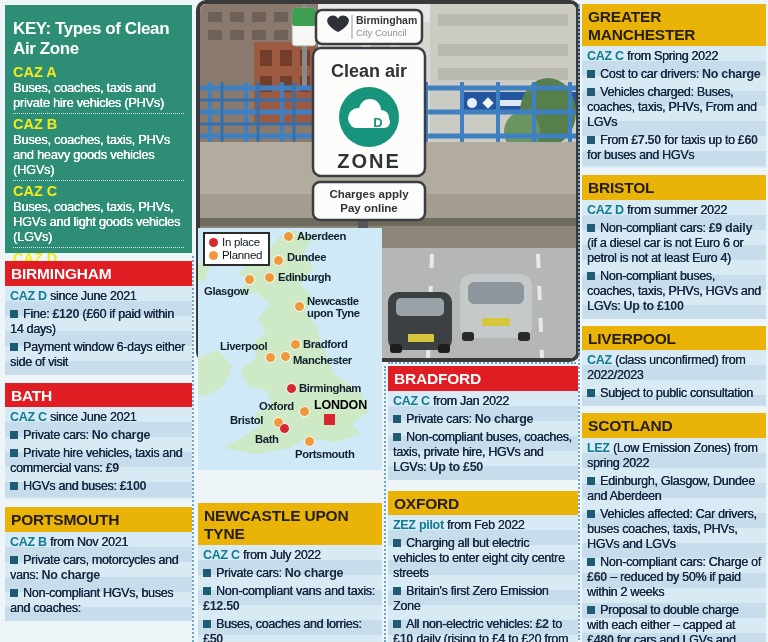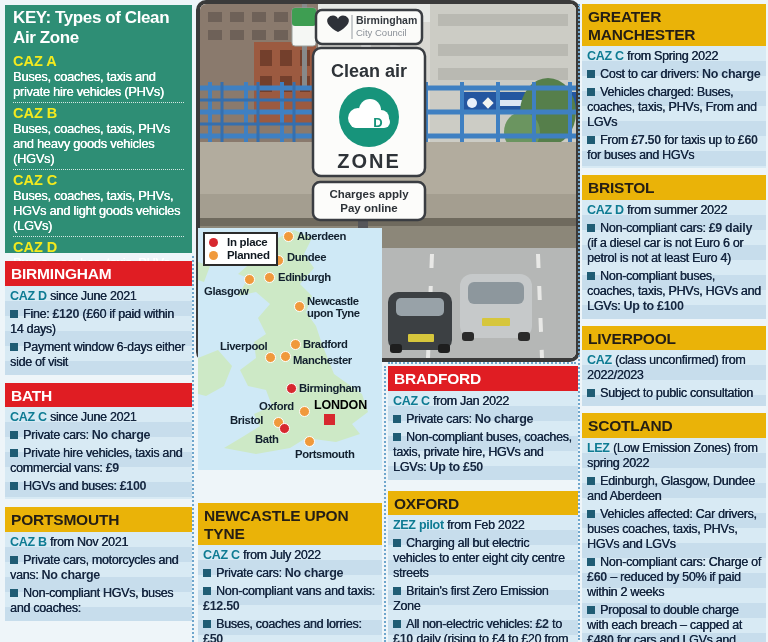--- a/index.html
+++ b/index.html
@@ -7,21 +7,21 @@
         font-family:"Liberation Sans",sans-serif;-webkit-font-smoothing:antialiased}
 
   
   .col{position:absolute;display:flex;flex-direction:column;z-index:4}
   #col-left{left:5px;top:5px;width:187px;gap:8px}
   #col-mid{left:198px;top:503px;width:184px;gap:8px;z-index:6}
   #col-brad{left:388px;top:366px;width:190px;gap:11px}
   #col-right{left:582px;top:4px;width:184px;gap:7px}
 
   
-  .key-panel{background:#2e8e75;color:#fff;padding:3px 8px 4px;height:248px;box-sizing:border-box}
+  .key-panel{background:#2e8e75;color:#fff;padding:14px 8px 4px;height:248px;box-sizing:border-box}
   .key-title{margin:0 0 3px;font-size:17px;font-weight:700;letter-spacing:-.4px}
   .key-item{padding:2px 0 3px}
   .key-item + .key-item{border-top:1px dotted rgba(255,255,255,.8)}
   .key-label{display:block;color:#f3ea1e;font-weight:700;font-size:14.5px;line-height:16px}
   .key-desc{font-size:12.8px;line-height:15px;font-weight:400;letter-spacing:-.25px;
             text-shadow:.35px 0 0 currentColor}
 
   
   .panel-header{margin:0;font-size:15.5px;font-weight:700;padding:4px 6px 3px;line-height:17.5px;letter-spacing:-.2px}
   .panel--red .panel-header{background:#e01d23;color:#fff}
@@ -42,21 +42,21 @@
   .photo text{font-family:"Liberation Sans",sans-serif}
 
   
   .map-panel{position:absolute;left:198px;top:228px;width:184px;z-index:5}
   .map-title{background:#2e8e75;color:#f2ee12;font-weight:700;font-size:16.5px;
              text-align:center;padding:5px 0 4px;letter-spacing:.5px;margin:0}
   .map-body{position:relative;width:184px;height:242px;background:#cfe9f6;overflow:hidden}
   .map-body > svg{position:absolute;left:0;top:0}
   .legend{position:absolute;left:5px;top:4px;background:#fff;border:2px solid #2b2b2b;
           padding:2px 6px 3px 4px;display:flex;flex-direction:column;gap:1px;z-index:3}
-  .legend-row{display:flex;align-items:center;gap:9px;font-size:11.5px;font-weight:700;color:#101820;letter-spacing:-.3px}
+  .legend-row{display:flex;align-items:center;gap:4px;font-size:11.5px;font-weight:400;color:#101820;letter-spacing:-.3px}
   .legend-dot{width:9px;height:9px;border-radius:50%}
   .city-dot{position:absolute;width:11px;height:11px;border-radius:50%;border:1.5px solid #fff;box-sizing:border-box;z-index:2}
   .city-dot.square{border-radius:0;border:none;width:11px;height:11px}
   .city-label{position:absolute;font-size:11.3px;font-weight:700;color:#12202e;
               white-space:pre-line;line-height:12px;letter-spacing:-.4px;z-index:2}
   .city-label.big{font-size:12.5px;color:#000;letter-spacing:-.2px}
 
   
   .vline{position:absolute;width:0;border-left:2.5px dotted #6fa6cc;z-index:2}
   .hline{position:absolute;height:0;border-top:2.5px dotted #6fa6cc;z-index:2}
@@ -351,21 +351,21 @@
           <p><span class="sq"></span><span class="r">Subject to public consultation</span></p>
         </div>
       </section>
       <section class="panel panel--orange">
         <h3 class="panel-header">SCOTLAND</h3>
         <div class="panel-body">
           <p class="intro"><span class="accent">LEZ</span><span class="r"> (Low Emission Zones) from spring 2022</span></p>
           <p><span class="sq"></span><span class="r">Edinburgh, Glasgow, Dundee and Aberdeen</span></p>
           <p><span class="sq"></span><span class="r">Vehicles affected: Car drivers, buses coaches, taxis, PHVs, HGVs and LGVs</span></p>
           <p><span class="sq"></span><span class="r">Non-compliant cars: Charge of </span><span class="b">£60</span><span class="r"> – reduced by 50% if paid within 2 weeks</span></p>
-          <p><span class="sq"></span><span class="r">Proposal to double charge with each breach – capped at </span><span class="b">£480</span><span class="r"> for cars and LGVs and </span></p>
+          <p><span class="sq"></span><span class="r">Proposal to double charge with each either – capped at </span><span class="b">£480</span><span class="r"> for cars and LGVs and </span></p>
         </div>
       </section>
     </div>
 
   <div class="vline" id="dl-left"></div>
   <div class="vline" id="dl-right"></div>
   <div class="vline" id="dl-brad"></div>
   <div class="hline" id="dl-under-photo"></div>
 </div>
 

